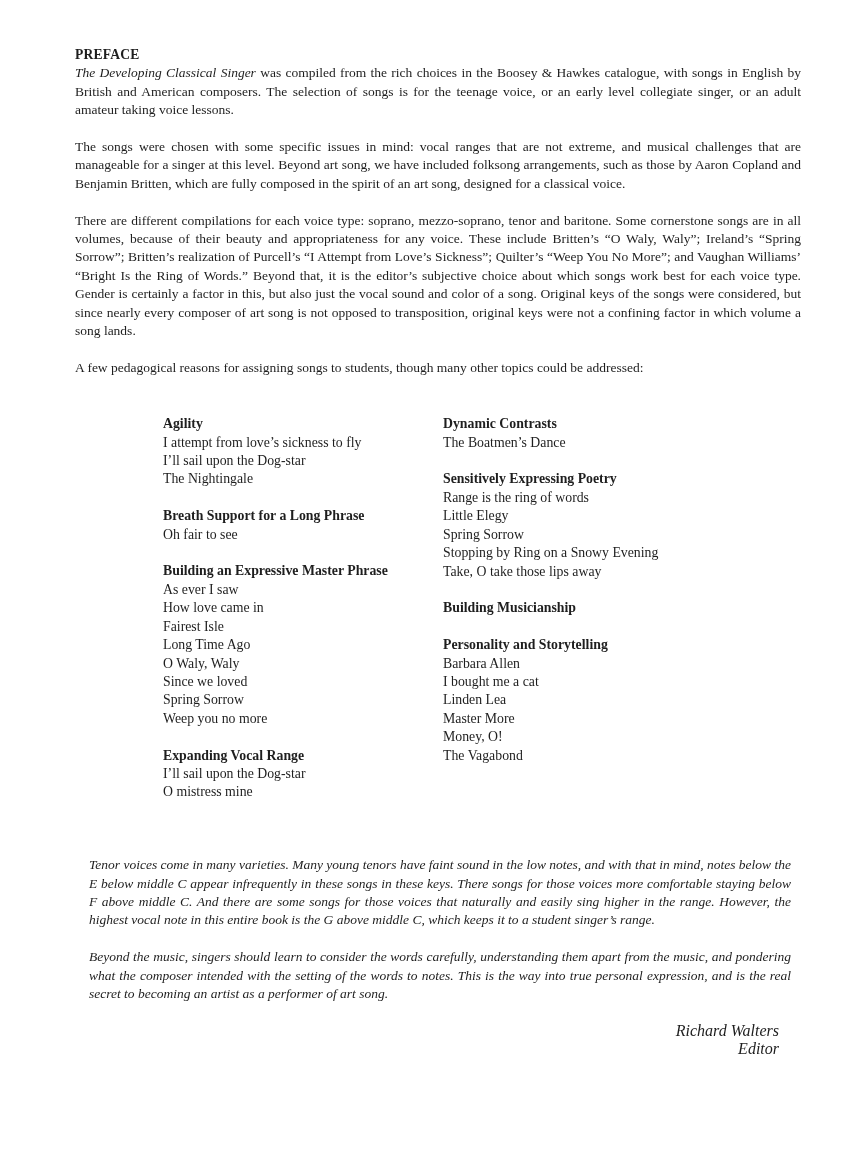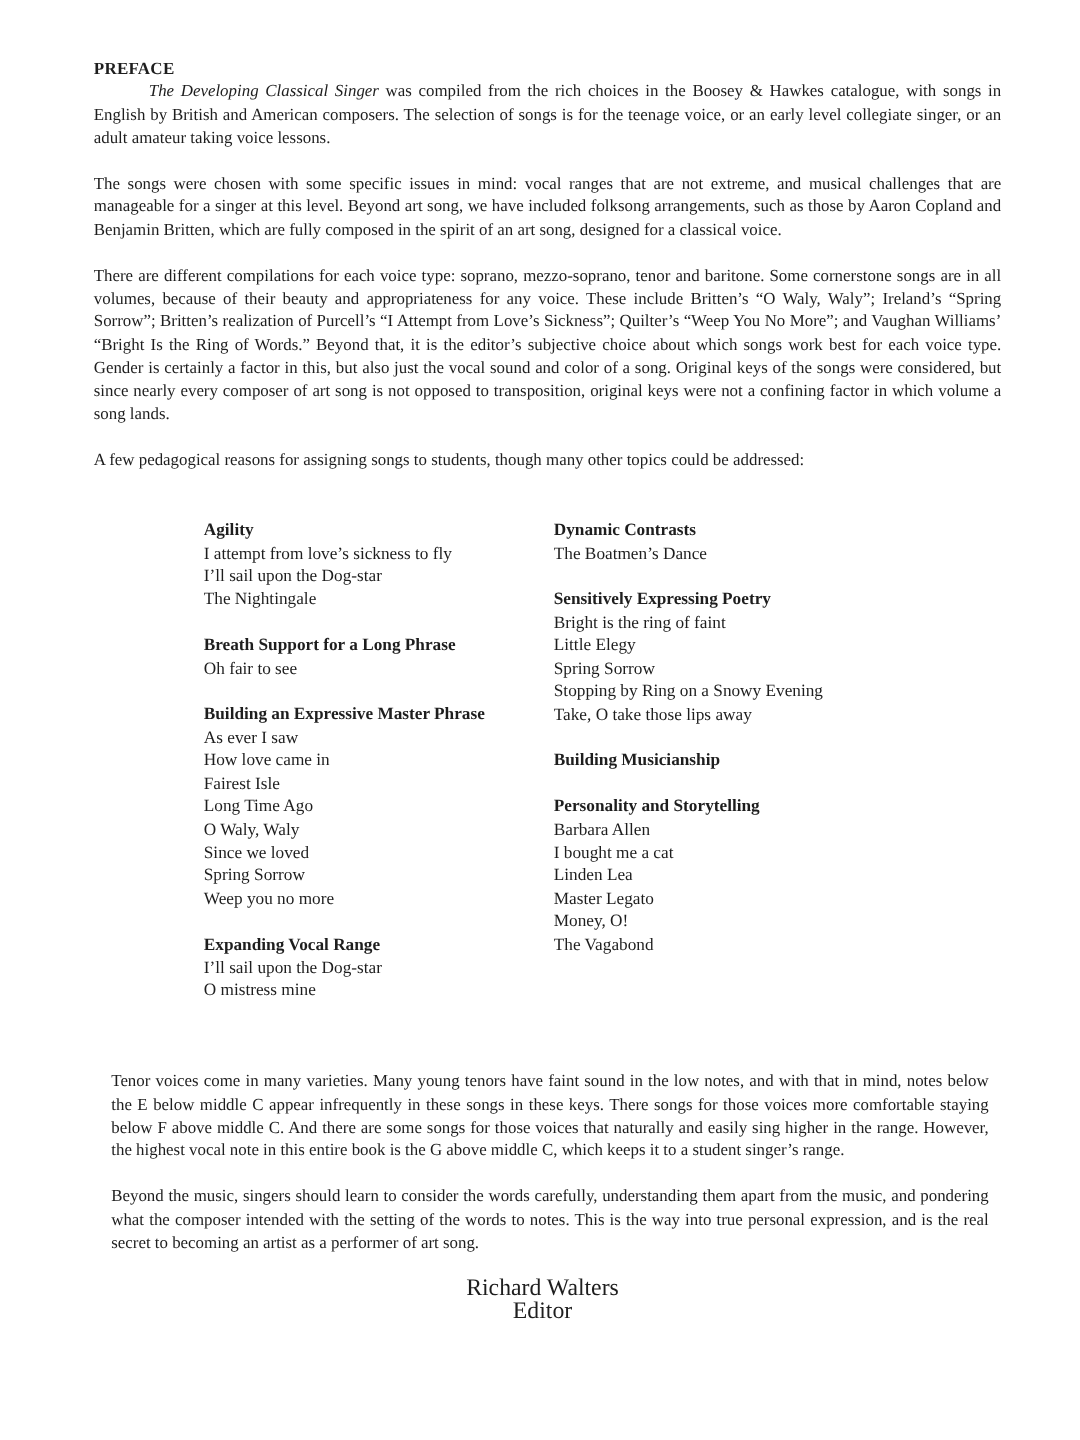--- a/index.html
+++ b/index.html
@@ -39,21 +39,20 @@
     text-align: justify;
     margin: 0 0 18.4px 0;
   }
   p.intro-par {
     margin-top: 0;
   }
   p.single-line {
     text-align: left;
   }
   em.book-title {
-    margin-left: 44px;
   }
   .song-columns {
     display: flex;
     flex-direction: row;
     margin-left: 88px;
     margin-top: 38px;
     margin-bottom: 0;
   }
   .song-col-left {
     width: 280px;
@@ -71,27 +70,28 @@
     line-height: 18.4px;
   }
   .song {
     font-size: 13.8px;
     line-height: 18.4px;
   }
   .inset-block {
     margin-left: 14px;
     width: 702px;
     margin-top: 36px;
+    font-style: italic;
   }
   .inset-block p.body-par {
     margin-bottom: 18.4px;
   }
   .signature {
-    text-align: center;
-    font-size: 19px;
+    text-align: right;
+    font-size: 16px;
     line-height: 18.4px;
     padding-right: 12px;
     margin-top: 0;
   }
 </style>
 </head>
 <body>
 
 <div class="page">
   <div class="content">
@@ -135,35 +135,35 @@
             <div class="song">O mistress mine</div>
           </div>
         </div>
       <div class="song-col-right">
           <div class="song-group">
             <div class="group-title">Dynamic Contrasts</div>
             <div class="song">The Boatmen’s Dance</div>
           </div>
           <div class="song-group">
             <div class="group-title">Sensitively Expressing Poetry</div>
-            <div class="song">Bright is the ring of faint</div>
+            <div class="song">Range is the ring of words</div>
             <div class="song">Little Elegy</div>
             <div class="song">Spring Sorrow</div>
             <div class="song">Stopping by Ring on a Snowy Evening</div>
             <div class="song">Take, O take those lips away</div>
           </div>
           <div class="song-group">
             <div class="group-title">Building Musicianship</div>
           </div>
           <div class="song-group">
             <div class="group-title">Personality and Storytelling</div>
             <div class="song">Barbara Allen</div>
             <div class="song">I bought me a cat</div>
             <div class="song">Linden Lea</div>
-            <div class="song">Master Legato</div>
+            <div class="song">Master More</div>
             <div class="song">Money, O!</div>
             <div class="song">The Vagabond</div>
           </div>
         </div>
     </div>
 
     <div class="inset-block">
       <p class="body-par">Tenor voices come in many varieties. Many young tenors have faint sound in the low notes, and with that in mind, notes below the E below middle C appear infrequently in these songs in these keys. There songs for those voices more comfortable staying below F above middle C. And there are some songs for those voices that naturally and easily sing higher in the range. However, the highest vocal note in this entire book is the G above middle C, which keeps it to a student singer’s range.</p>
 
       <p class="body-par">Beyond the music, singers should learn to consider the words carefully, understanding them apart from the music, and pondering what the composer intended with the setting of the words to notes. This is the way into true personal expression, and is the real secret to becoming an artist as a performer of art song.</p>

